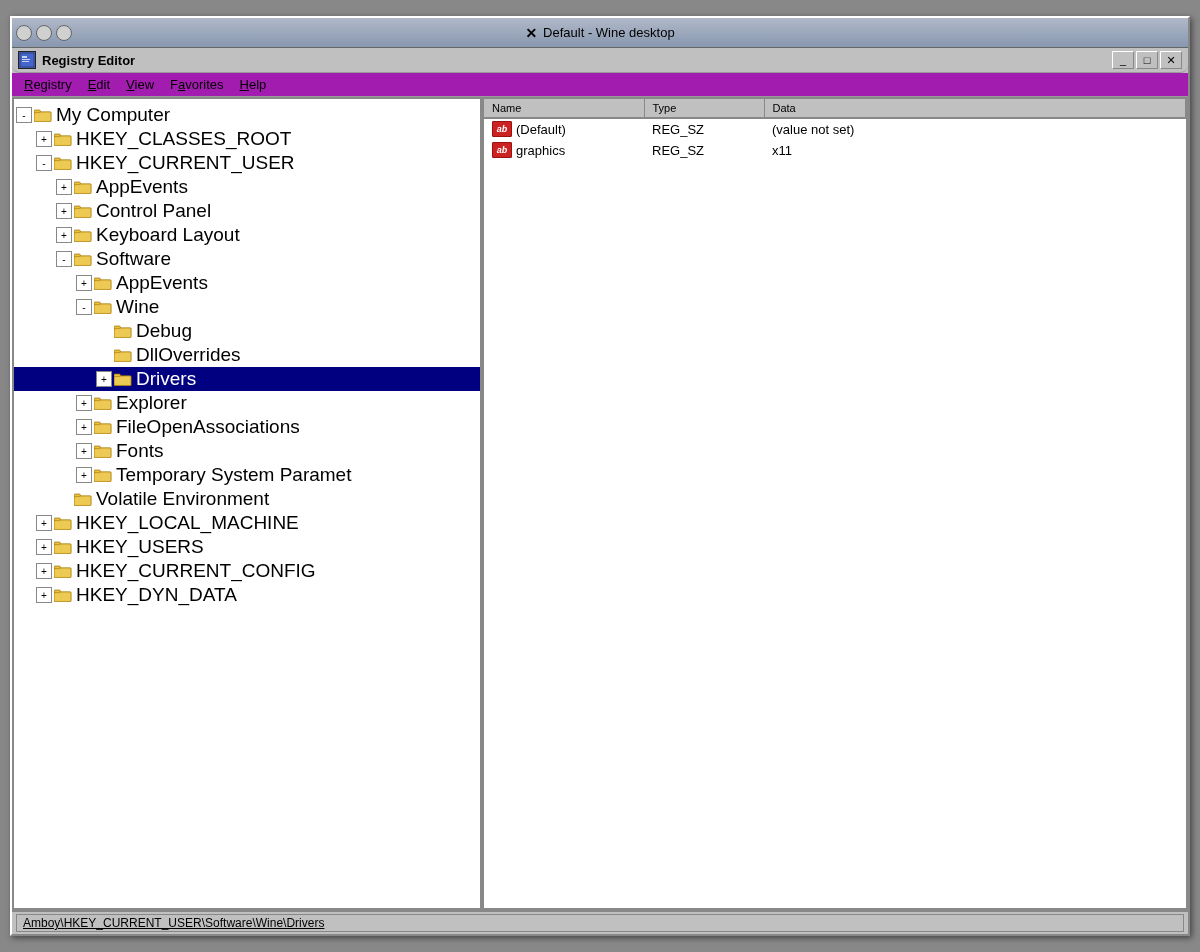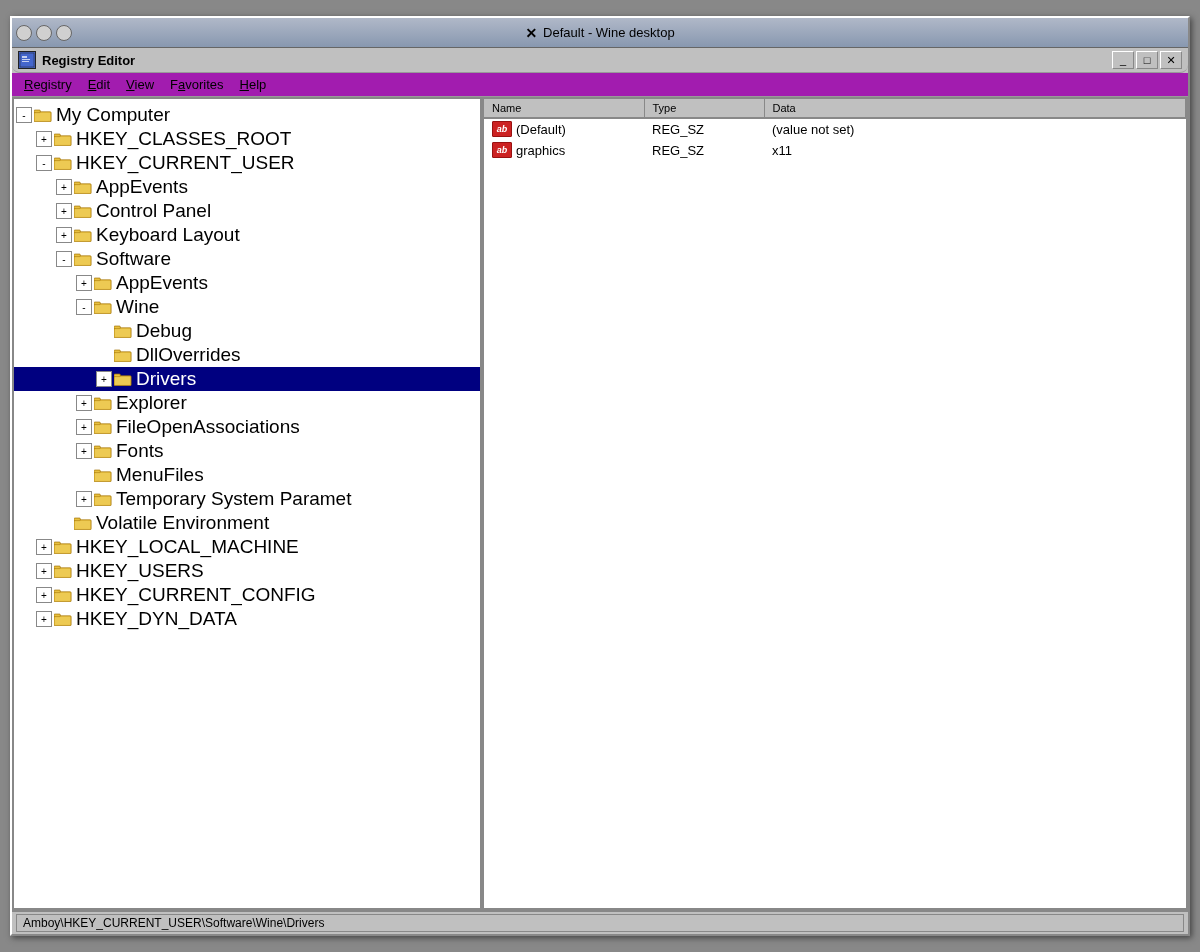--- a/index.html
+++ b/index.html
@@ -236,20 +236,21 @@
     .statusbar-text {
       background: #c0c0c0;
       border: 1px inset #888;
       border-top: 1px solid #888;
       border-left: 1px solid #888;
       padding: 1px 6px;
       flex: 1;
       height: 18px;
       display: flex;
       align-items: center;
+      text-decoration: underline;
     }
   </style>
 </head>
 <body>
 
 <div class="window">
 
   <div class="title-bar">
     <div class="title-bar-controls">
       <div class="tb-btn close"></div>
@@ -436,30 +437,20 @@
           </div>
           <div class="tree-item">
             <span style="display:inline-block;width:60px;flex-shrink:0;"></span>
             <span class="expander">+</span>
             <span class="folder-icon"><svg viewBox="0 0 20 15" xmlns="http://www.w3.org/2000/svg">
     <rect x="0" y="4" width="19" height="11" fill="#e8c040" stroke="#a07000" stroke-width="0.8" rx="1"></rect>
     <rect x="0" y="2" width="7" height="3" fill="#e8c040" stroke="#a07000" stroke-width="0.8" rx="1"></rect>
     <rect x="1" y="5" width="17" height="9" fill="#f0d060" rx="1" opacity="0.6"></rect>
   </svg></span>
             <span class="item-label">Fonts</span>
-          </div>
-          <div class="tree-item">
-            <span style="display:inline-block;width:60px;flex-shrink:0;"></span>
-            <span class="expander empty"></span>
-            <span class="folder-icon"><svg viewBox="0 0 20 15" xmlns="http://www.w3.org/2000/svg">
-    <rect x="0" y="4" width="19" height="11" fill="#e8c040" stroke="#a07000" stroke-width="0.8" rx="1"></rect>
-    <rect x="0" y="2" width="7" height="3" fill="#e8c040" stroke="#a07000" stroke-width="0.8" rx="1"></rect>
-    <rect x="1" y="5" width="17" height="9" fill="#f0d060" rx="1" opacity="0.6"></rect>
-  </svg></span>
-            <span class="item-label">MenuFiles</span>
           </div>
           <div class="tree-item">
             <span style="display:inline-block;width:60px;flex-shrink:0;"></span>
             <span class="expander">+</span>
             <span class="folder-icon"><svg viewBox="0 0 20 15" xmlns="http://www.w3.org/2000/svg">
     <rect x="0" y="4" width="19" height="11" fill="#e8c040" stroke="#a07000" stroke-width="0.8" rx="1"></rect>
     <rect x="0" y="2" width="7" height="3" fill="#e8c040" stroke="#a07000" stroke-width="0.8" rx="1"></rect>
     <rect x="1" y="5" width="17" height="9" fill="#f0d060" rx="1" opacity="0.6"></rect>
   </svg></span>
             <span class="item-label">Temporary System Paramet</span>

